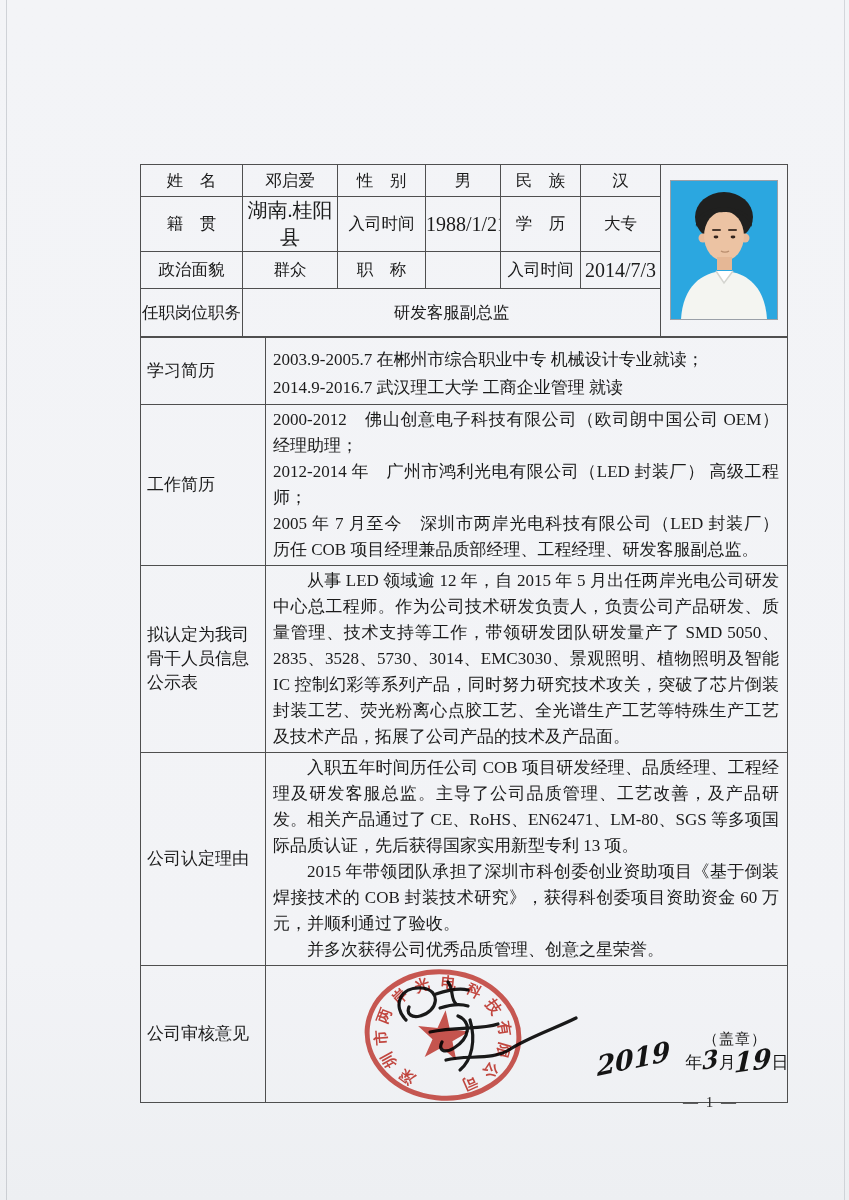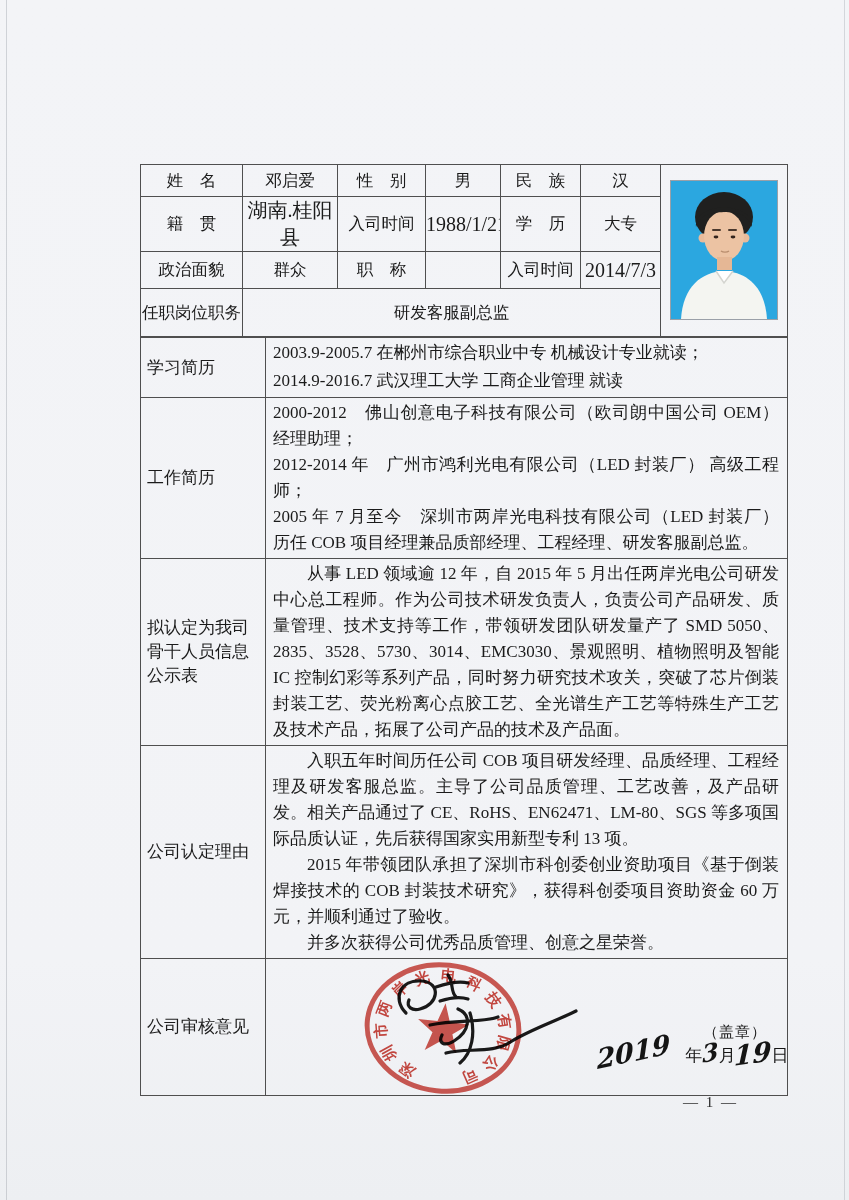--- a/index.html
+++ b/index.html
@@ -11,21 +11,21 @@
   .title{position:absolute;top:111px;left:0;width:849px;text-align:center;
          font-family:"Liberation Sans","DejaVu Sans",sans-serif;font-weight:bold;
          font-size:30px;letter-spacing:1px;color:#101010;}
   .tablewrap{position:absolute;left:108px;top:164px;width:647px;margin-left:32px;}
   table{border-collapse:collapse;table-layout:fixed;width:647px;}
   td{border:1px solid #4f4f4f;font-size:16.5px;color:#1b1b1b;padding:0;overflow:hidden;}
   .top td{text-align:center;vertical-align:middle;}
   .num{font-size:20px;letter-spacing:0;}
   .bot td.lbl{text-align:left;vertical-align:middle;font-size:17px;line-height:24px;padding:14px 6px;}
   td.content{vertical-align:top;text-align:left;padding:2px 8px 2px 7px;font-size:17px;line-height:26px;}
-  td.content.study{line-height:28px;padding-top:1px;}
+  td.content.study{line-height:28px;padding-top:8px;}
   .content p{margin:0;text-indent:34px;text-align:justify;}
   .content .wline{text-align:justify;}
   .photo-cell{padding:0;}
   .photo{width:106px;height:138px;margin:6px auto 8px;border:1px solid #9aa0a8;display:block;}
   
   td.review{position:relative;}
   .seal{position:absolute;left:92px;top:1px;width:170px;height:136px;transform:rotate(6deg);
         mix-blend-mode:multiply;opacity:.92;}
   .seal svg{position:absolute;left:0;top:0;}
   .seal-ch{position:absolute;font-size:15px;font-weight:bold;color:var(--seal-color,#c53030);

